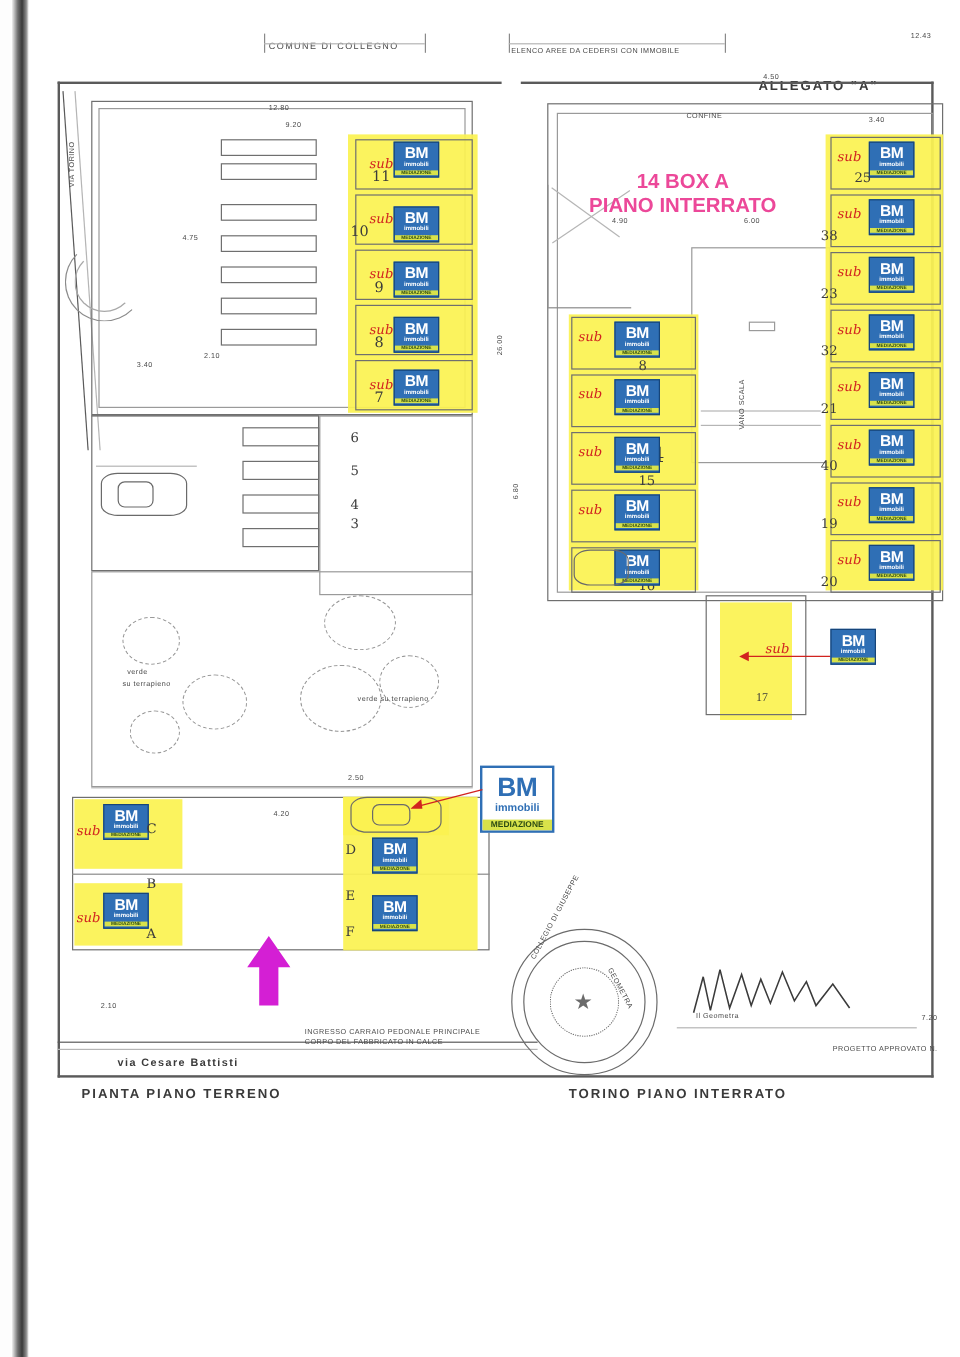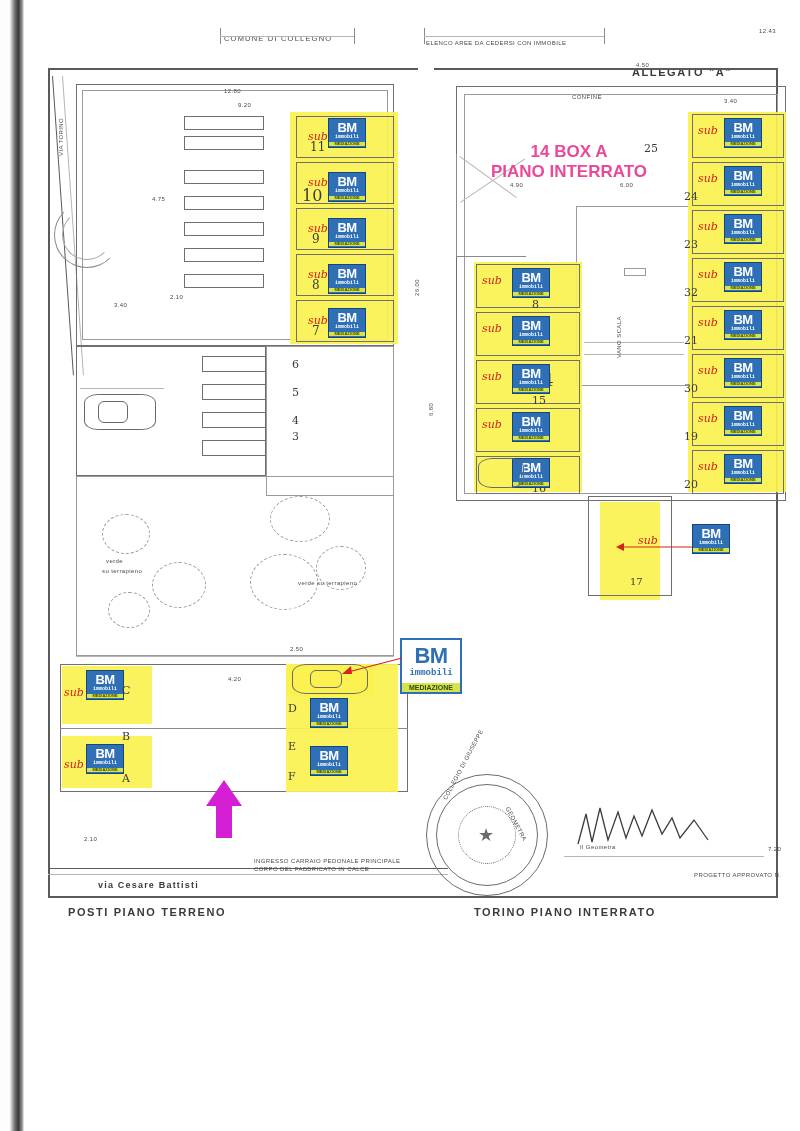--- a/index.html
+++ b/index.html
@@ -74,21 +74,20 @@
     overflow: hidden;
   }
   .bm .bm-main {
     display: block;
     font-weight: bold;
     letter-spacing: -0.5px;
   }
   .bm .bm-sub {
     display: block;
     font-weight: bold;
-    font-family: Liberation Mono, monospace;
   }
   .bm .bm-sub2 {
     display: block;
     background: #d8e24a;
     color: #2b4a12;
     font-weight: bold;
   }
   .bm.small {
     width: 38px; height: 30px;
     padding-top: 2px;
@@ -283,21 +282,21 @@
     <div class="box-outline" style="left:272px; top:248px; width:98px; height:42px;"></div>
     <div class="box-outline" style="left:272px; top:294px; width:98px; height:42px;"></div>
 
     <div class="hand" style="left:284px; top:124px;">sub</div>
     <div class="hand" style="left:284px; top:170px;">sub</div>
     <div class="hand" style="left:284px; top:216px;">sub</div>
     <div class="hand" style="left:284px; top:262px;">sub</div>
     <div class="hand" style="left:284px; top:308px;">sub</div>
 
     <div class="pen" style="left:286px; top:134px; font-size:12px;">11</div>
-    <div class="pen" style="left:278px; top:180px; font-size:16px;">10</div>
+    <div class="pen" style="left:268px; top:180px; font-size:12px;">10</div>
     <div class="pen" style="left:288px; top:226px; font-size:12px;">9</div>
     <div class="pen" style="left:288px; top:272px; font-size:12px;">8</div>
     <div class="pen" style="left:288px; top:318px; font-size:12px;">7</div>
 
     <div class="bm small" style="left:304px; top:112px;">
       <span class="bm-main">BM</span>
       <span class="bm-sub">immobili</span>
       <span class="bm-sub2">MEDIAZIONE</span>
     </div>
     <div class="bm small" style="left:304px; top:166px;">
@@ -436,31 +435,31 @@
 
     <div class="hand" style="left:674px; top:118px;">sub</div>
     <div class="hand" style="left:674px; top:166px;">sub</div>
     <div class="hand" style="left:674px; top:214px;">sub</div>
     <div class="hand" style="left:674px; top:262px;">sub</div>
     <div class="hand" style="left:674px; top:310px;">sub</div>
     <div class="hand" style="left:674px; top:358px;">sub</div>
     <div class="hand" style="left:674px; top:406px;">sub</div>
     <div class="hand" style="left:674px; top:454px;">sub</div>
 
-    <div class="pen" style="left:620px; top:136px; font-size:11px;">25</div>
-    <div class="pen" style="left:660px; top:184px; font-size:11px;">24</div>
+    <div class="pen" style="left:688px; top:136px; font-size:11px;">25</div>
+    <div class="pen" style="left:660px; top:184px; font-size:11px;">38</div>
     <div class="pen" style="left:660px; top:232px; font-size:11px;">23</div>
     <div class="pen" style="left:660px; top:280px; font-size:11px;">32</div>
     <div class="pen" style="left:660px; top:328px; font-size:11px;">21</div>
-    <div class="pen" style="left:660px; top:376px; font-size:11px;">30</div>
+    <div class="pen" style="left:660px; top:376px; font-size:11px;">40</div>
     <div class="pen" style="left:660px; top:424px; font-size:11px;">19</div>
     <div class="pen" style="left:660px; top:472px; font-size:11px;">20</div>
 
     <div class="box-outline" style="left:564px; top:490px; width:84px; height:100px;"></div>
-    <div class="pen" style="left:606px; top:570px; font-size:10px;">17</div>
+    <div class="pen" style="left:606px; top:570px; font-size:10px;font-family:Liberation Serif, serif;">17</div>
     <div class="hand" style="left:614px; top:528px;">sub</div>
     <svg style="position:absolute; left:590px; top:532px; width:80px; height:18px;">
       <line x1="78" y1="9" x2="8" y2="9" stroke="#d1231f" stroke-width="1.2"></line>
       <polygon points="2,9 10,5 10,13" fill="#d1231f"></polygon>
     </svg>
     <div class="bm small" style="left:668px; top:518px;">
       <span class="bm-main">BM</span>
       <span class="bm-sub">immobili</span>
       <span class="bm-sub2">MEDIAZIONE</span>
     </div>
@@ -521,21 +520,21 @@
     </svg>
 
 
     <svg class="arrow-up" style="left:180px; top:772px; width:40px; height:62px;">
       <polygon points="20,2 38,28 28,28 28,60 12,60 12,28 2,28" fill="#d41fd4"></polygon>
     </svg>
 
     <div class="ln" style="left:24px; top:862px; width:400px; height:1px;"></div>
     <div class="ln faint" style="left:24px; top:868px; width:400px; height:1px;"></div>
     <div class="title-cad sm" style="left:74px; top:874px;">via  Cesare   Battisti</div>
-    <div class="title-cad" style="left:44px; top:900px;">POSTI PIANO TERRENO</div>
+    <div class="title-cad" style="left:44px; top:900px;">PIANTA PIANO TERRENO</div>
     <div class="title-cad" style="left:450px; top:900px;">TORINO PIANO INTERRATO</div>
     <div class="cad" style="left:230px; top:852px; width:160px; white-space:pre-line; line-height:1.3;">INGRESSO CARRAIO PEDONALE PRINCIPALE
 CORPO DEL FABBRICATO IN CALCE</div>
 
     <div class="stamp" style="left:402px; top:768px; width:120px; height:120px;"></div>
     <div class="stamp" style="left:412px; top:778px; width:100px; height:100px;"></div>
     <div class="stamp" style="left:434px; top:800px; width:56px; height:56px; border-style:dotted;"></div>
     <div style="position:absolute; left:452px; top:818px; width:20px; height:20px; color:#6b6b6b; font-size:18px; text-align:center;">★</div>
     <div class="cad" style="left:418px; top:792px; transform:rotate(-62deg); transform-origin:left top; font-size:6px;">COLLEGIO DI GIUSEPPE</div>
     <div class="cad" style="left:486px; top:800px; transform:rotate(62deg); transform-origin:left top; font-size:6px;">GEOMETRA</div>

